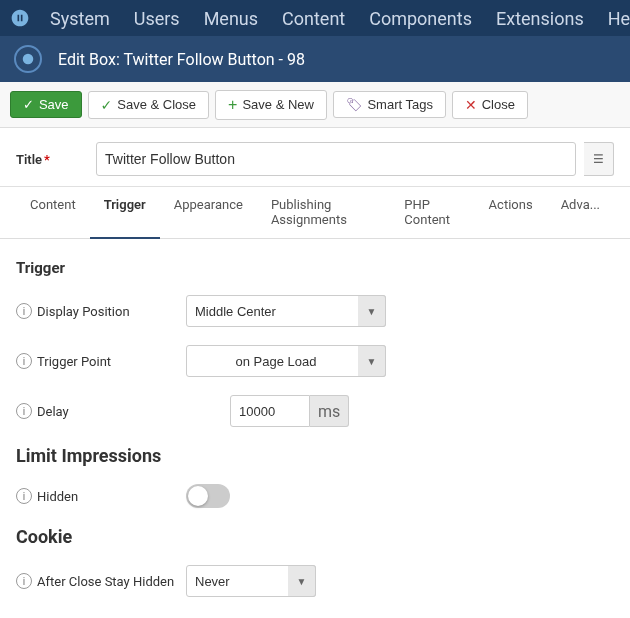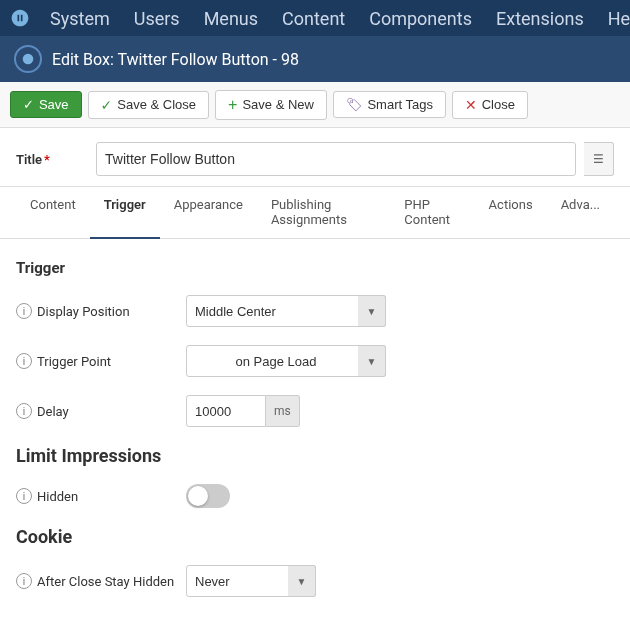--- a/index.html
+++ b/index.html
@@ -31,21 +31,21 @@
       border-radius: 3px;
     }
 
     
     .title-bar {
       background: #2a4a72;
       display: flex;
       align-items: center;
       height: 46px;
       padding: 0 14px;
-      gap: 10px;
+      gap: 16px;
     }
     .title-bar-icon {
       width: 28px; height: 28px;
       background: #2a4a72;
       border: 2px solid #5a8abf;
       border-radius: 50%;
       display: flex; align-items: center; justify-content: center;
     }
     .title-bar-icon svg { width: 14px; height: 14px; fill: #7ab3e0; }
     .title-bar-text {
@@ -223,30 +223,31 @@
       gap: 0;
     }
     .delay-input {
       width: 80px;
       height: 32px;
       border: 1px solid #ccc;
       border-radius: 3px 0 0 3px;
       padding: 0 8px;
       font-size: 13px;
       color: #333;
+      margin-left: 44px;
     }
     .delay-unit {
       height: 32px;
       background: #e8e8e8;
       border: 1px solid #ccc;
       border-left: none;
       border-radius: 0 3px 3px 0;
       padding: 0 8px;
       display: flex; align-items: center;
-      font-size: 12px;
+      font-size: 16px;
       color: #666;
     }
 
     
     .toggle-switch {
       width: 44px;
       height: 24px;
       background: #ccc;
       border-radius: 12px;
       position: relative;

